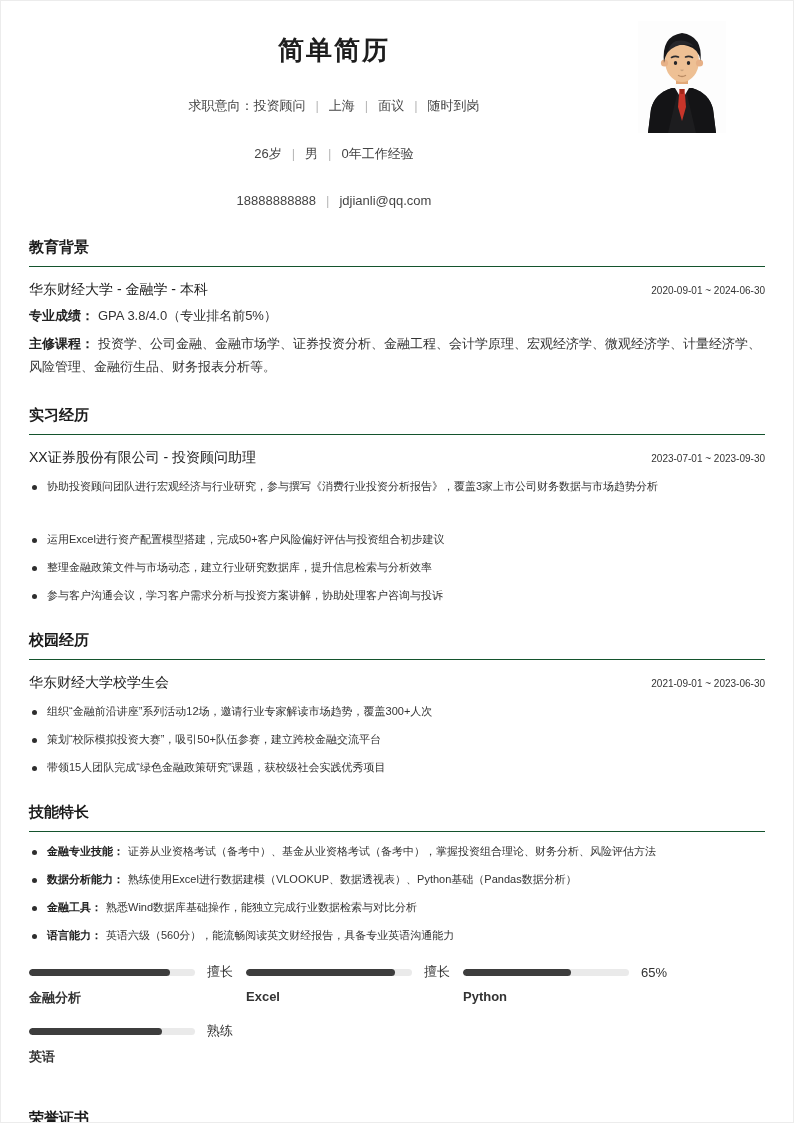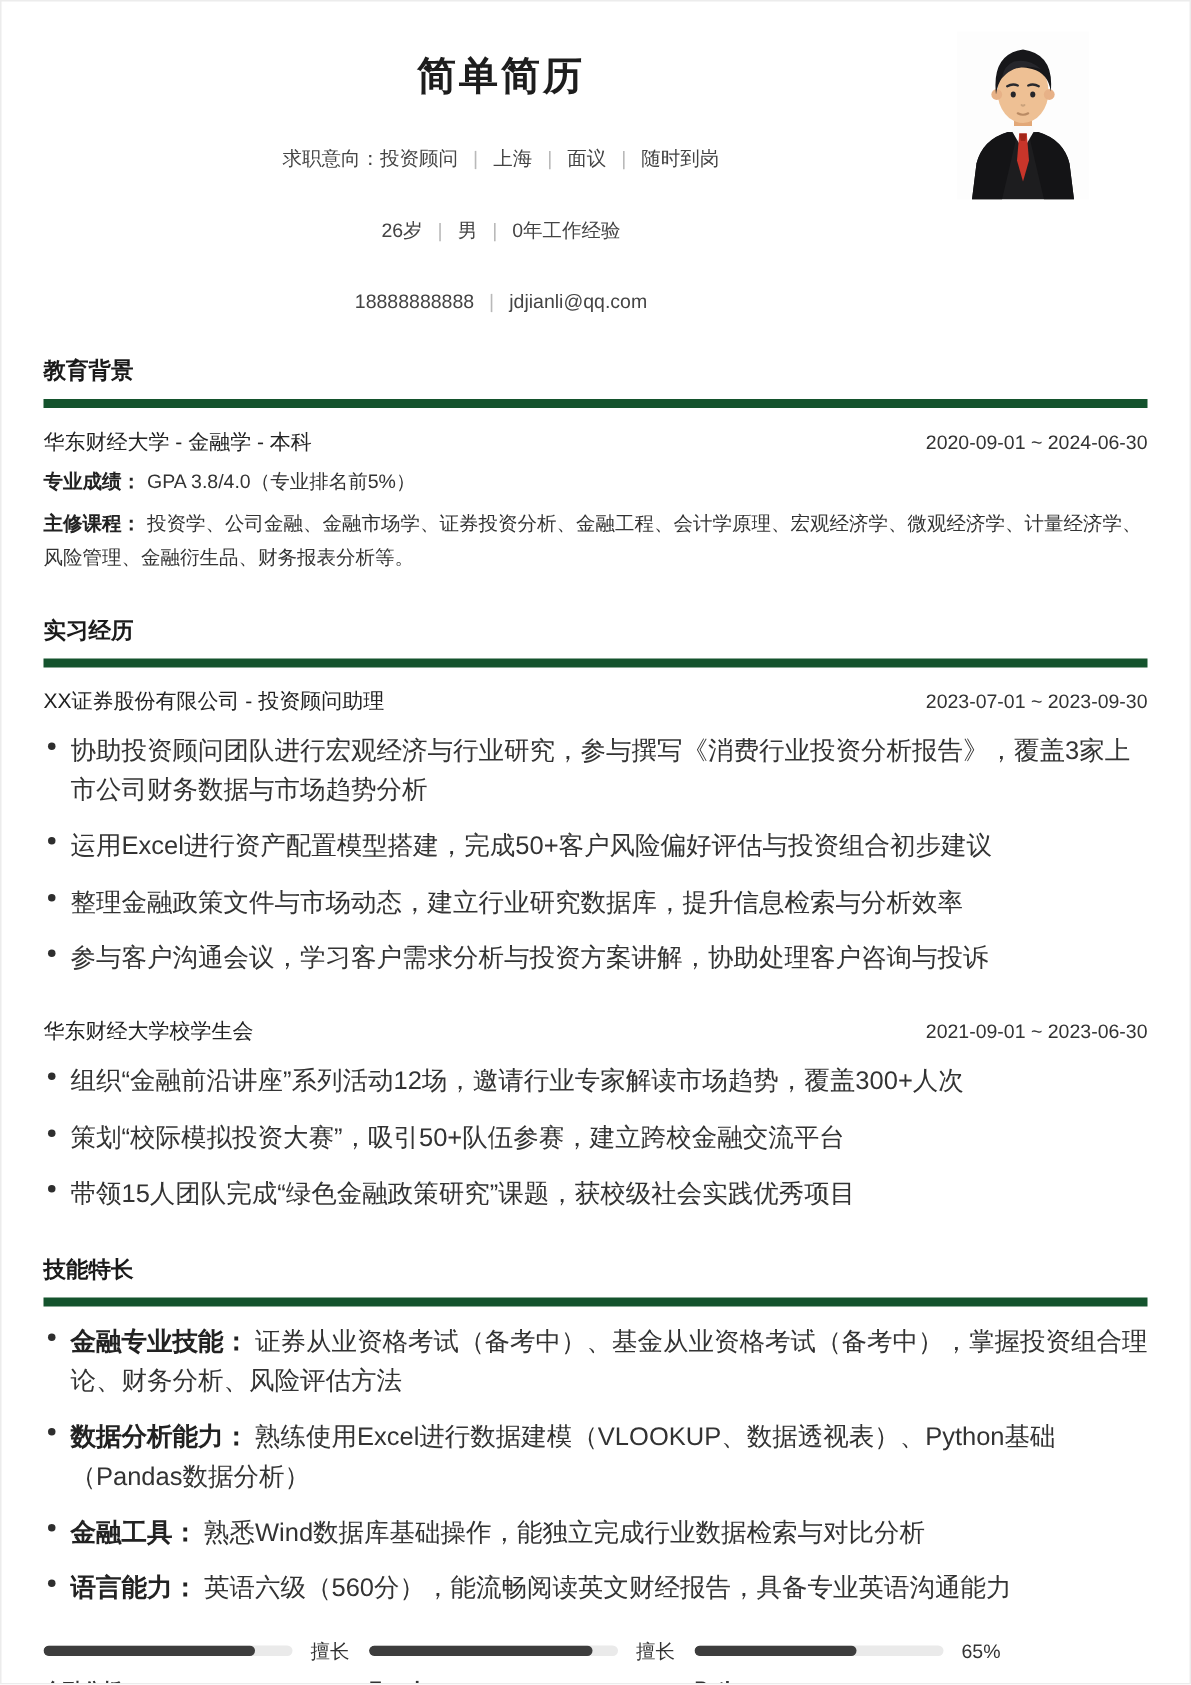--- a/index.html
+++ b/index.html
@@ -14,30 +14,30 @@
   .header { position:relative; min-height:118px; }
   .header-text { width:610px; text-align:center; }
   .resume-title { font-size:26px; font-weight:700; color:#1d1d1d; letter-spacing:2px; margin-top:6px; }
   .contact-line { font-size:13px; color:#444; margin-top:28px; line-height:1.5; }
   .sep { color:#b9b9b9; padding:0 10px; font-weight:400; }
   .photo { position:absolute; top:-12px; right:39px; width:88px; height:112px; background:#fdfdfd; }
   
   .section { margin-top:27px; }
   .section-heading {
     font-size:15px; font-weight:700; color:#1a1a1a;
-    padding-bottom:9px; border-bottom:6px solid #14532d;
+    padding-bottom:9px; border-bottom:1px solid #14532d;
   }
   .entry-header { display:flex; justify-content:space-between; align-items:baseline; margin-top:14px; }
   .entry-title { font-size:14px; font-weight:400; color:#222; }
-  .entry-date { font-size:13px; color:#333; font-weight:400; }
+  .entry-date { font-size:10px; color:#333; font-weight:400; }
   .kv-row { font-size:13px; line-height:1.75; margin-top:6px; }
   .kv-label { font-weight:700; color:#222; margin-right:4px; }
   ul.bullets { list-style:none; margin-top:4px; }
   ul.bullets li {
-    position:relative; padding-left:18px; font-size:17px; line-height:1.55;
+    position:relative; padding-left:18px; font-size:11px; line-height:1.55;
     margin-top:11px; color:#333;
   }
   ul.bullets li::before {
     content:""; position:absolute; left:3px; top:7px;
     width:5px; height:5px; border-radius:50%; background:#2e2e2e;
   }
   li.tall { min-height:42px; }
   
   .skill-grid { display:flex; flex-wrap:wrap; margin-top:20px; }
   .skill-item { width:217px; margin-bottom:16px; }
@@ -102,20 +102,21 @@
     </div>
     <ul class="bullets">
       <li class="tall">协助投资顾问团队进行宏观经济与行业研究，参与撰写《消费行业投资分析报告》，覆盖3家上市公司财务数据与市场趋势分析</li>
       <li>运用Excel进行资产配置模型搭建，完成50+客户风险偏好评估与投资组合初步建议</li>
       <li>整理金融政策文件与市场动态，建立行业研究数据库，提升信息检索与分析效率</li>
       <li>参与客户沟通会议，学习客户需求分析与投资方案讲解，协助处理客户咨询与投诉</li>
     </ul>
   </div>
 
   <div class="section">
+    <h2 class="section-heading">校园经历</h2>
     <div class="entry-header">
       <span class="entry-title">华东财经大学校学生会</span>
       <span class="entry-date">2021-09-01 ~ 2023-06-30</span>
     </div>
     <ul class="bullets">
       <li>组织“金融前沿讲座”系列活动12场，邀请行业专家解读市场趋势，覆盖300+人次</li>
       <li>策划“校际模拟投资大赛”，吸引50+队伍参赛，建立跨校金融交流平台</li>
       <li>带领15人团队完成“绿色金融政策研究”课题，获校级社会实践优秀项目</li>
     </ul>
   </div>

